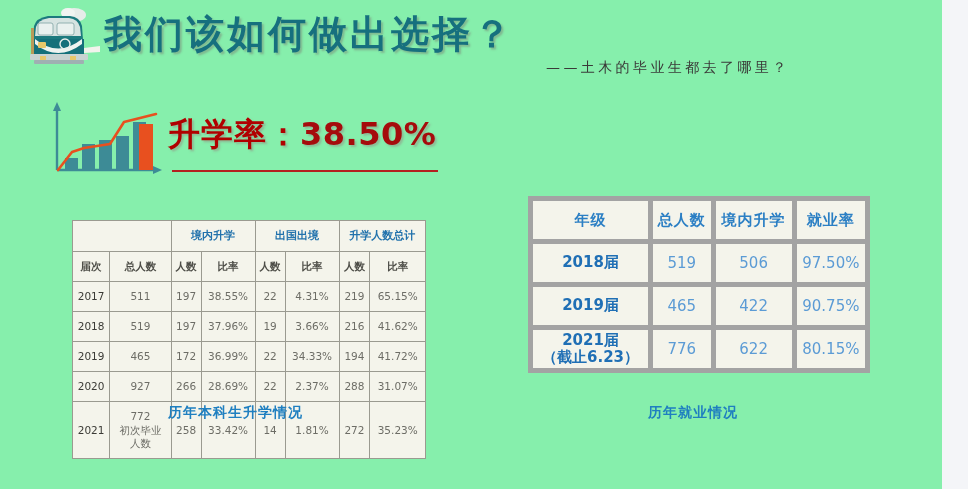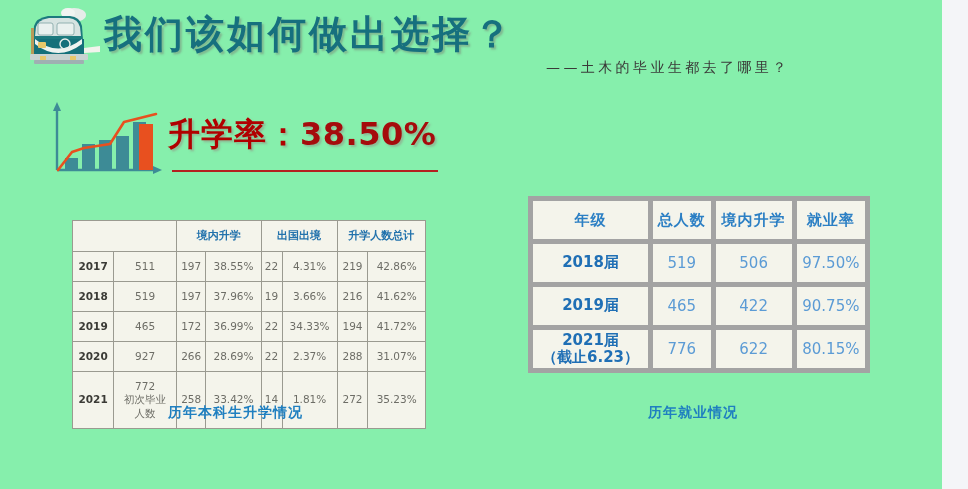--- a/index.html
+++ b/index.html
@@ -115,21 +115,21 @@
     font-size: 11px;
     height: 20px;
   }
   .tbl-left .subhead {
     color: #4d4d47;
     font-weight: bold;
     height: 19px;
   }
   .tbl-left .yr {
     color: #3b3b36;
-    font-weight: bold;
+    font-weight: normal;
     margin-left: 26px;
   }
   .tbl-left .blank-corner { border-top-color: #9a9a90; }
   .tbl-left tr.r-2021 td { height: 50px; }
   .cell-multi { line-height: 1.25; }
 
   
   .tbl-right {
     left: 528px; top: 196px;
     width: 342px;
@@ -228,31 +228,41 @@
   <div class="stat-rule"></div>
 
   <table class="tbl tbl-left">
     <thead>
       <tr>
         <th class="blank-corner" colspan="2"></th>
         <th class="grp" colspan="2">境内升学</th>
         <th class="grp" colspan="2">出国出境</th>
         <th class="grp" colspan="2">升学人数总计</th>
       </tr>
+      <tr>
+        <th class="subhead">届次</th>
+        <th class="subhead">总人数</th>
+        <th class="subhead">人数</th>
+        <th class="subhead">比率</th>
+        <th class="subhead">人数</th>
+        <th class="subhead">比率</th>
+        <th class="subhead">人数</th>
+        <th class="subhead">比率</th>
+      </tr>
     </thead>
     <tbody>
       <tr>
         <td class="yr">2017</td>
         <td>511</td>
         <td>197</td>
         <td>38.55%</td>
         <td>22</td>
         <td>4.31%</td>
         <td>219</td>
-        <td>42.86%</td>
+        <td>65.15%</td>
       </tr>
       <tr>
         <td class="yr">2018</td>
         <td>519</td>
         <td>197</td>
         <td>37.96%</td>
         <td>19</td>
         <td>3.66%</td>
         <td>216</td>
         <td>41.62%</td>

